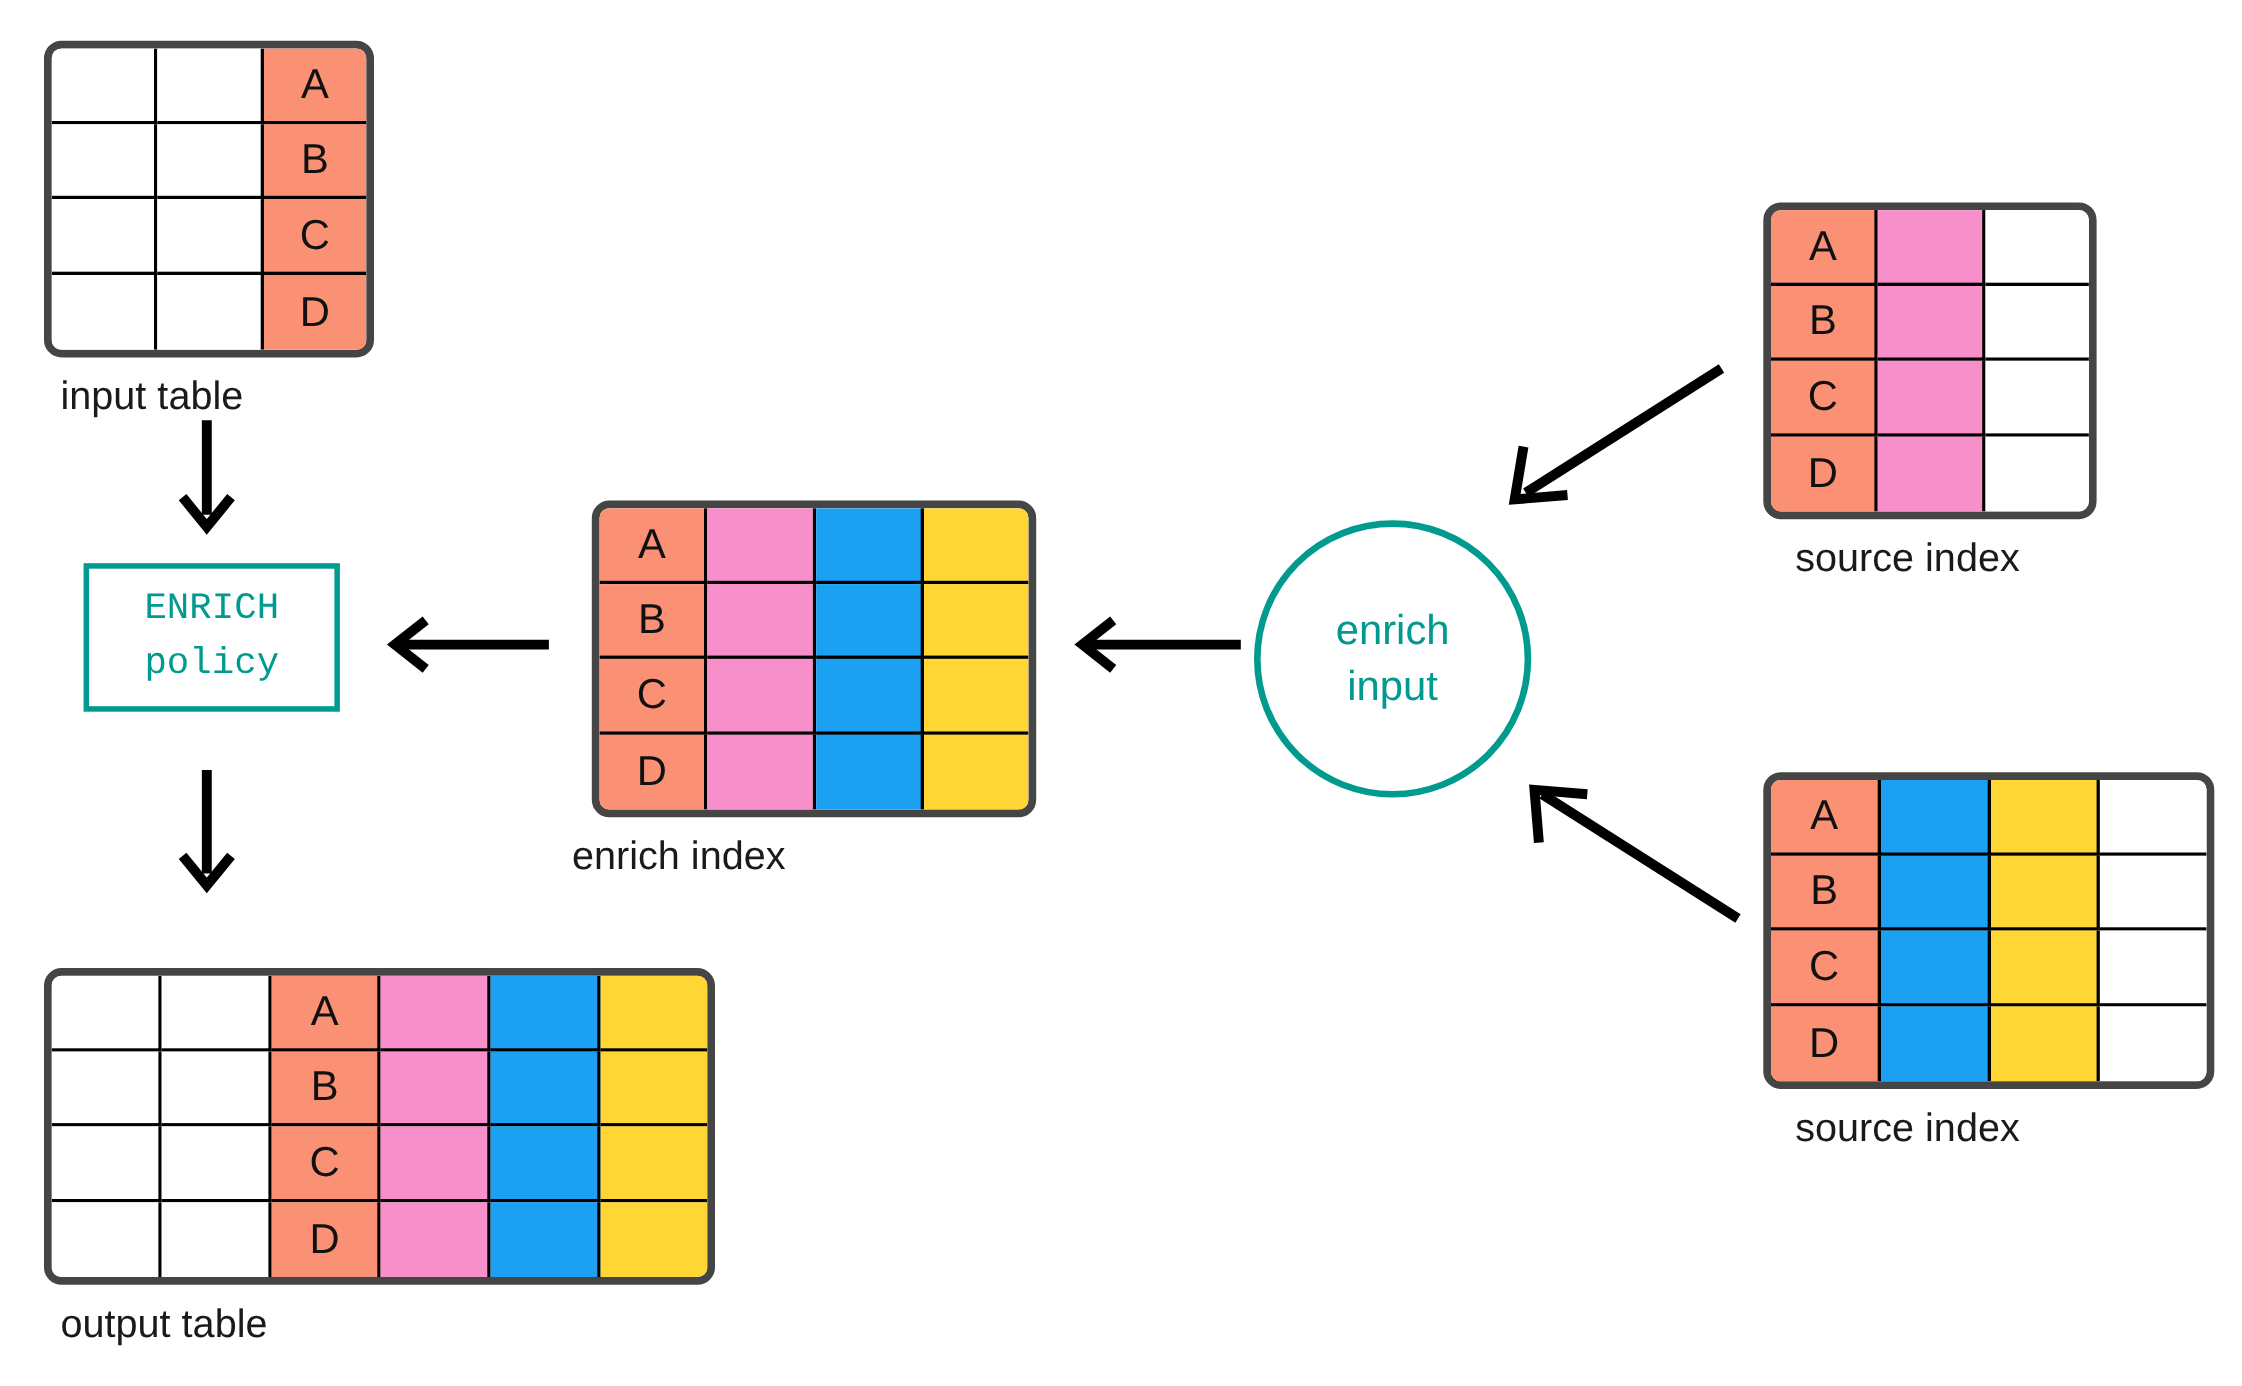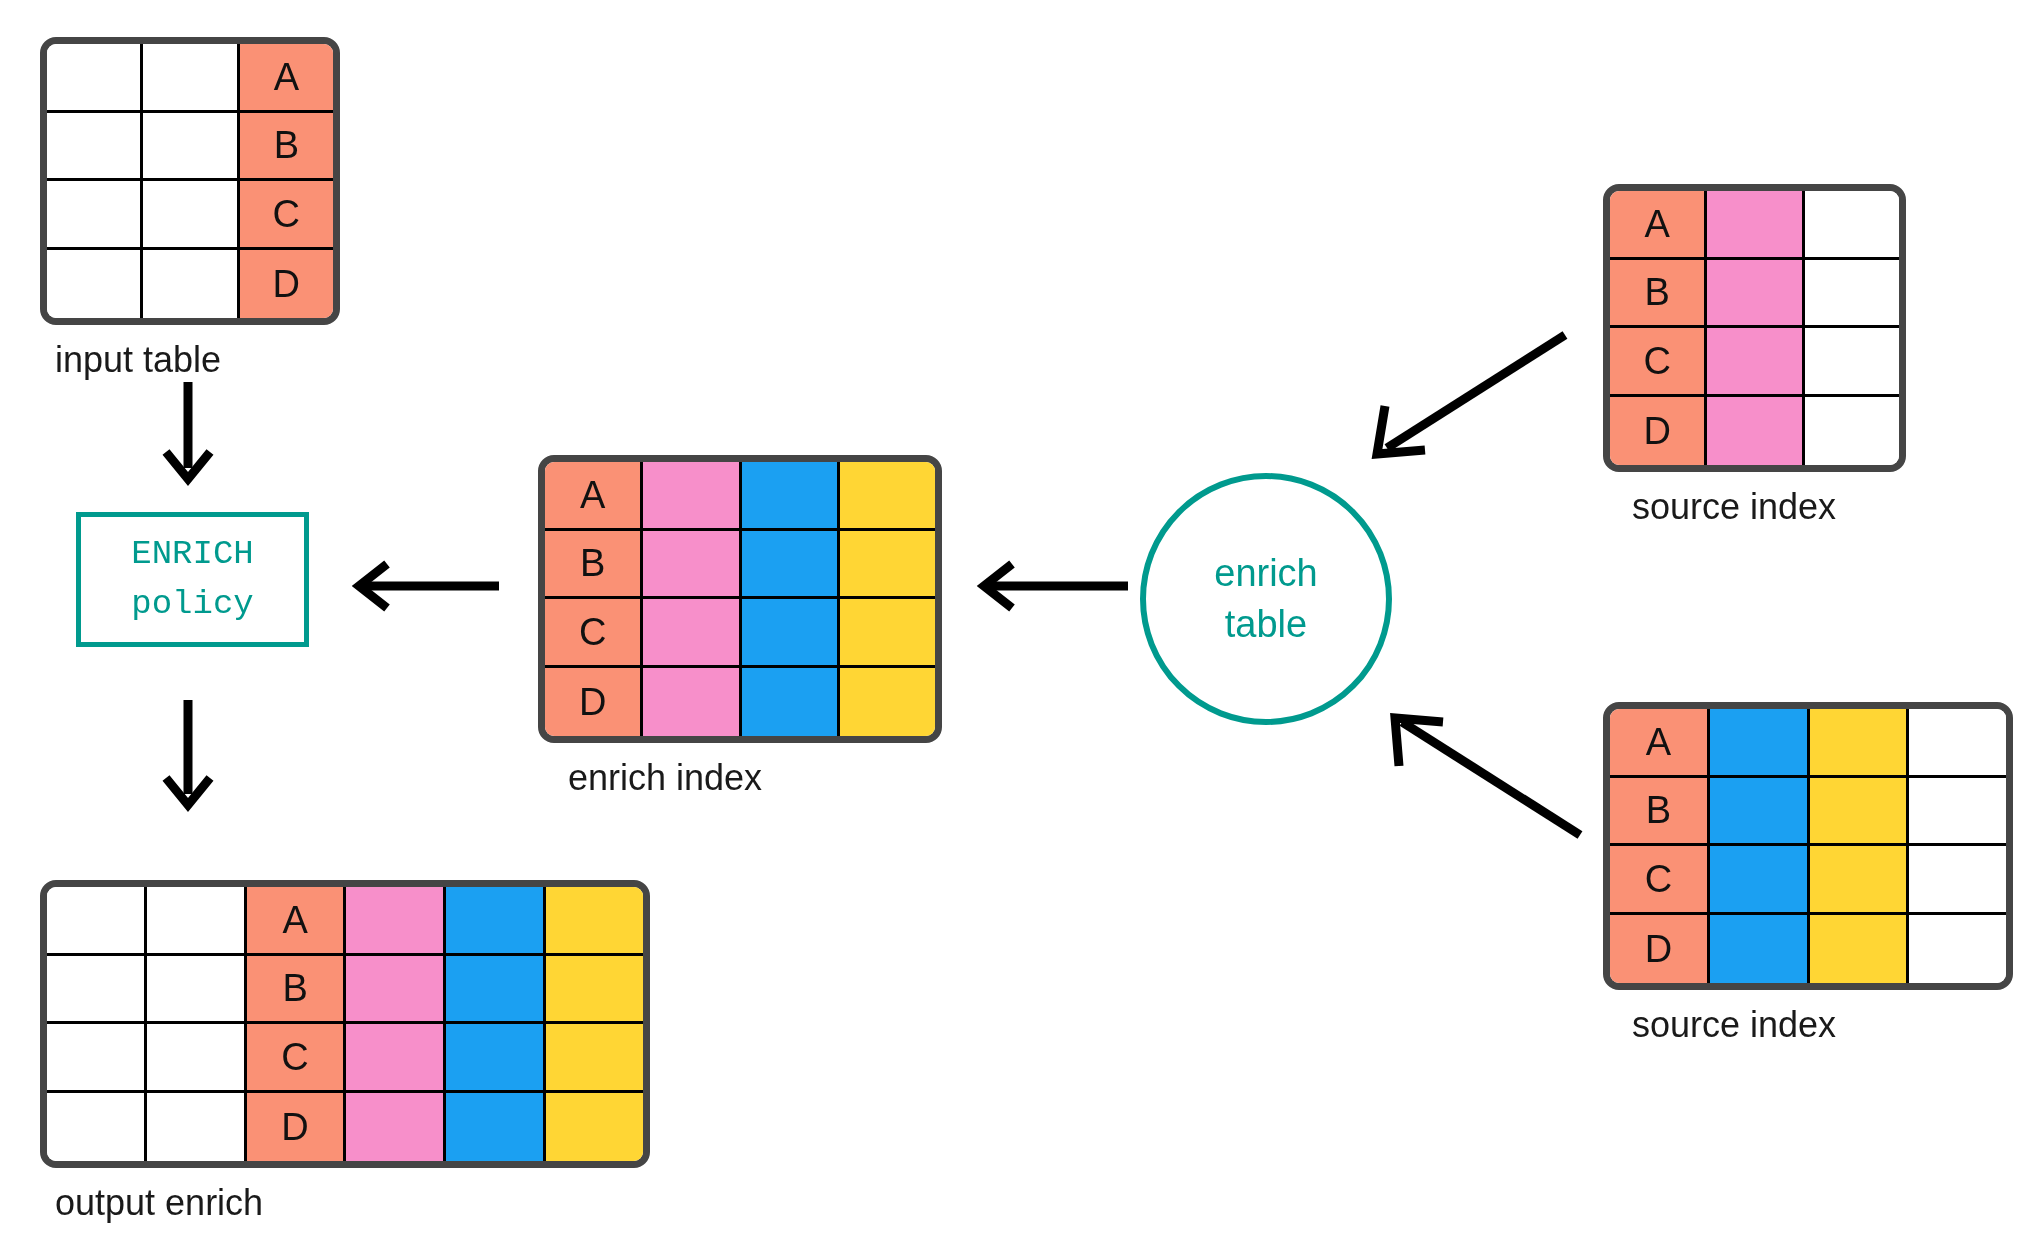--- a/index.html
+++ b/index.html
@@ -173,30 +173,30 @@
         <div class="tcell c-blue"></div>
         <div class="tcell c-yellow"></div>
       </div>
       <div class="trow">
         <div class="tcell c-salmon">D</div>
         <div class="tcell c-pink"></div>
         <div class="tcell c-blue"></div>
         <div class="tcell c-yellow"></div>
       </div>
     </div>
-  <div class="caption" style="left:568px; top:758px;">enrich index</div>
+  <div class="caption" style="left:520px; top:758px;">enrich index</div>
 
   <svg class="arrow-svg" style="left:968px; top:560px;" width="160" height="52" viewBox="0 0 160 52">
     <line x1="160" y1="26" x2="22" y2="26" stroke="#000000" stroke-width="9"></line>
     <polyline points="44,4 16,26 44,48" fill="none" stroke="#000000" stroke-width="9" stroke-linecap="butt" stroke-linejoin="miter"></polyline>
   </svg>
 
   <div class="policy-circle" id="enrich-policy" style="left:1140px; top:473px; width:252px; height:252px;">
     <span>enrich</span>
-    <span>table</span>
+    <span>input</span>
   </div>
 
   <svg class="arrow-svg" style="left:1365px; top:330px;" width="205" height="130" viewBox="0 0 205 130">
     <line x1="200" y1="5" x2="22" y2="118" stroke="#000000" stroke-width="9"></line>
     <polyline points="20,76 12,124 60,120" fill="none" stroke="#000000" stroke-width="9" stroke-linecap="butt" stroke-linejoin="miter"></polyline>
   </svg>
 
   <div class="tbl" id="source-index-top" style="left:1603px; top:184px; width:303px; height:288px;">
       <div class="trow">
         <div class="tcell c-salmon">A</div>
@@ -281,15 +281,15 @@
       </div>
       <div class="trow">
         <div class="tcell c-white"></div>
         <div class="tcell c-white"></div>
         <div class="tcell c-salmon">D</div>
         <div class="tcell c-pink"></div>
         <div class="tcell c-blue"></div>
         <div class="tcell c-yellow"></div>
       </div>
     </div>
-  <div class="caption" style="left:55px; top:1183px;">output enrich</div>
+  <div class="caption" style="left:55px; top:1183px;">output table</div>
 
 </div>
 
 </body></html>

